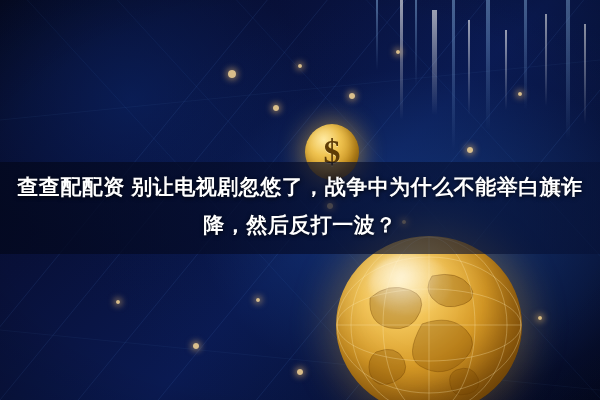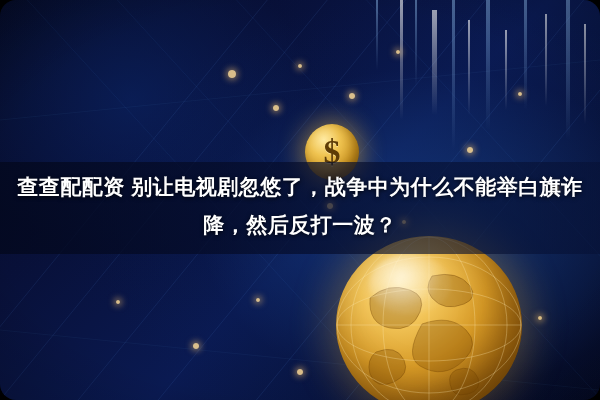--- a/index.html
+++ b/index.html
@@ -10,21 +10,20 @@
   #stage {
     position: relative;
     width: 600px;
     height: 400px;
     overflow: hidden;
     background:
       radial-gradient(ellipse 420px 300px at 72% 58%, rgba(30,80,160,0.55) 0%, rgba(10,30,85,0.15) 55%, rgba(5,12,45,0) 80%),
       radial-gradient(ellipse 300px 260px at 22% 25%, rgba(12,40,110,0.55) 0%, rgba(6,18,60,0.1) 60%, rgba(3,8,35,0) 85%),
       linear-gradient(135deg, #050a23 0%, #081038 28%, #0a1a52 55%, #071136 78%, #04081f 100%);
     font-family: "Liberation Sans", sans-serif;
-    border-radius: 16px;
   }
 
   
   .vignette {
     position: absolute;
     inset: 0;
     background: radial-gradient(ellipse 115% 110% at 50% 50%, rgba(0,0,0,0) 45%, rgba(0,0,0,0.55) 100%);
     pointer-events: none;
   }
 

